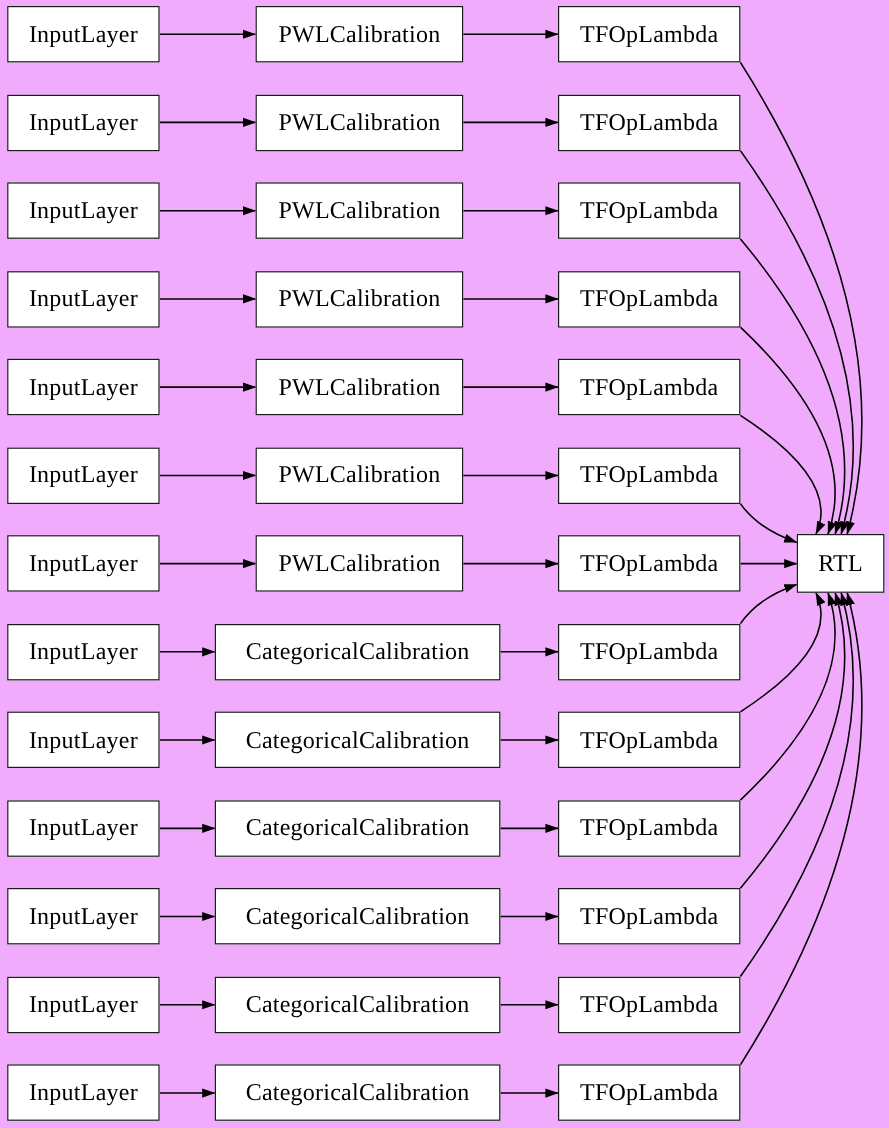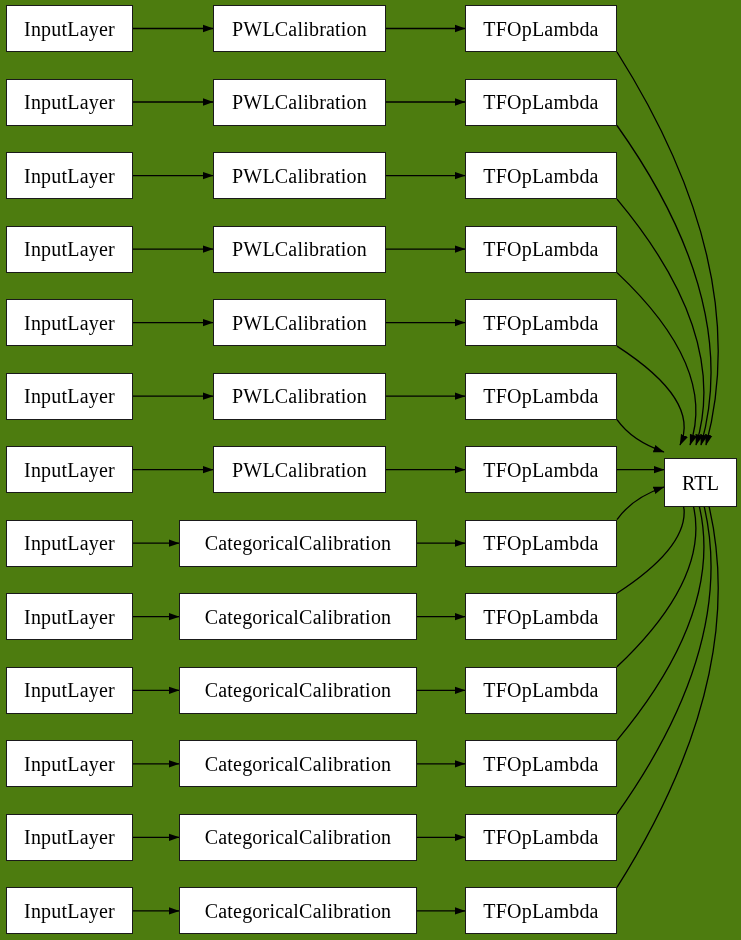--- a/index.html
+++ b/index.html
@@ -4,21 +4,21 @@
 <style>
   html, body {
     margin: 0;
     padding: 0;
     background: #ffffff;
   }
   #canvas {
     position: relative;
     width: 741px;
     height: 940px;
-    background: #4d7c0f;
+    background: #f0abfc;
     overflow: hidden;
     font-family: "Liberation Serif", "DejaVu Serif", serif;
   }
   #edge-svg {
     position: absolute;
     left: 0;
     top: 0;
     width: 741px;
     height: 940px;
     display: block;
@@ -123,15 +123,15 @@
       <div class="node" style="left: 465px; top: 666.8px; width: 152px; height: 47px;">TFOpLambda</div>
       <div class="node" style="left: 6px; top: 740.3px; width: 127px; height: 47px;">InputLayer</div>
       <div class="node" style="left: 179px; top: 740.3px; width: 238px; height: 47px;">CategoricalCalibration</div>
       <div class="node" style="left: 465px; top: 740.3px; width: 152px; height: 47px;">TFOpLambda</div>
       <div class="node" style="left: 6px; top: 813.8px; width: 127px; height: 47px;">InputLayer</div>
       <div class="node" style="left: 179px; top: 813.8px; width: 238px; height: 47px;">CategoricalCalibration</div>
       <div class="node" style="left: 465px; top: 813.8px; width: 152px; height: 47px;">TFOpLambda</div>
       <div class="node" style="left: 6px; top: 887.4px; width: 127px; height: 47px;">InputLayer</div>
       <div class="node" style="left: 179px; top: 887.4px; width: 238px; height: 47px;">CategoricalCalibration</div>
       <div class="node" style="left: 465px; top: 887.4px; width: 152px; height: 47px;">TFOpLambda</div>
-      <div class="node" style="left: 664px; top: 458px; width: 73px; height: 49px;">RTL</div>
+      <div class="node" style="left: 664px; top: 445px; width: 73px; height: 49px;">RTL</div>
     </div>
 </div>
 
 </body></html>

